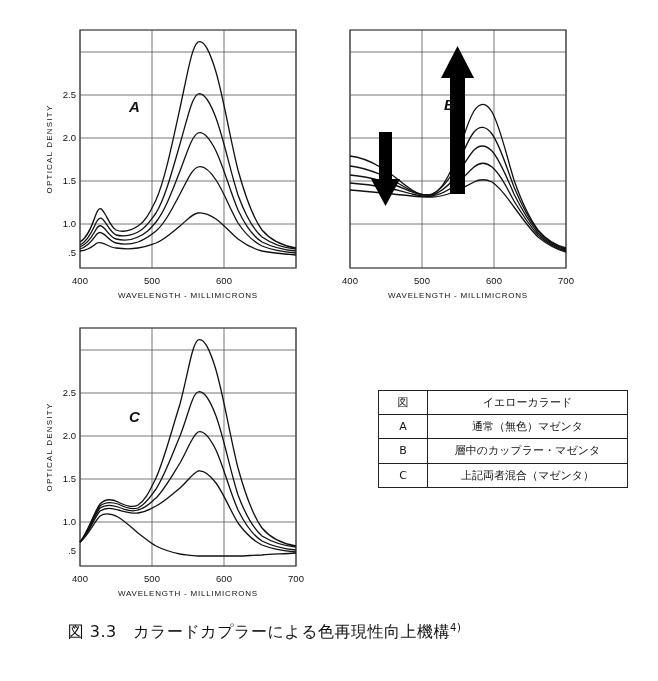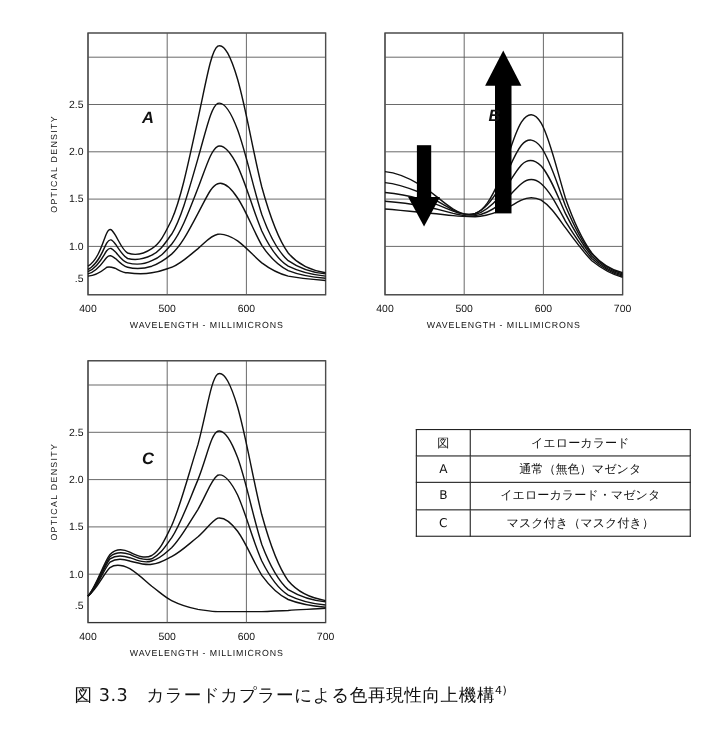--- a/index.html
+++ b/index.html
@@ -232,25 +232,25 @@
         <th>イエローカラード</th>
       </tr>
     </thead>
     <tbody>
       <tr>
         <td>A</td>
         <td>通常（無色）マゼンタ</td>
       </tr>
       <tr>
         <td>B</td>
-        <td>イエローカラード・マゼンタ</td>
+        <td>層中のカップラー・マゼンタ</td>
       </tr>
       <tr>
         <td>C</td>
-        <td>マスク付き（マスク付き）</td>
+        <td>上記両者混合（マゼンタ）</td>
       </tr>
     </tbody>
   </table>
 
   <div class="caption">
     <span>図 3.3　カラードカプラーによる色再現性向上機構</span><span class="sup">4)</span>
   </div>
 
 </div>
 

